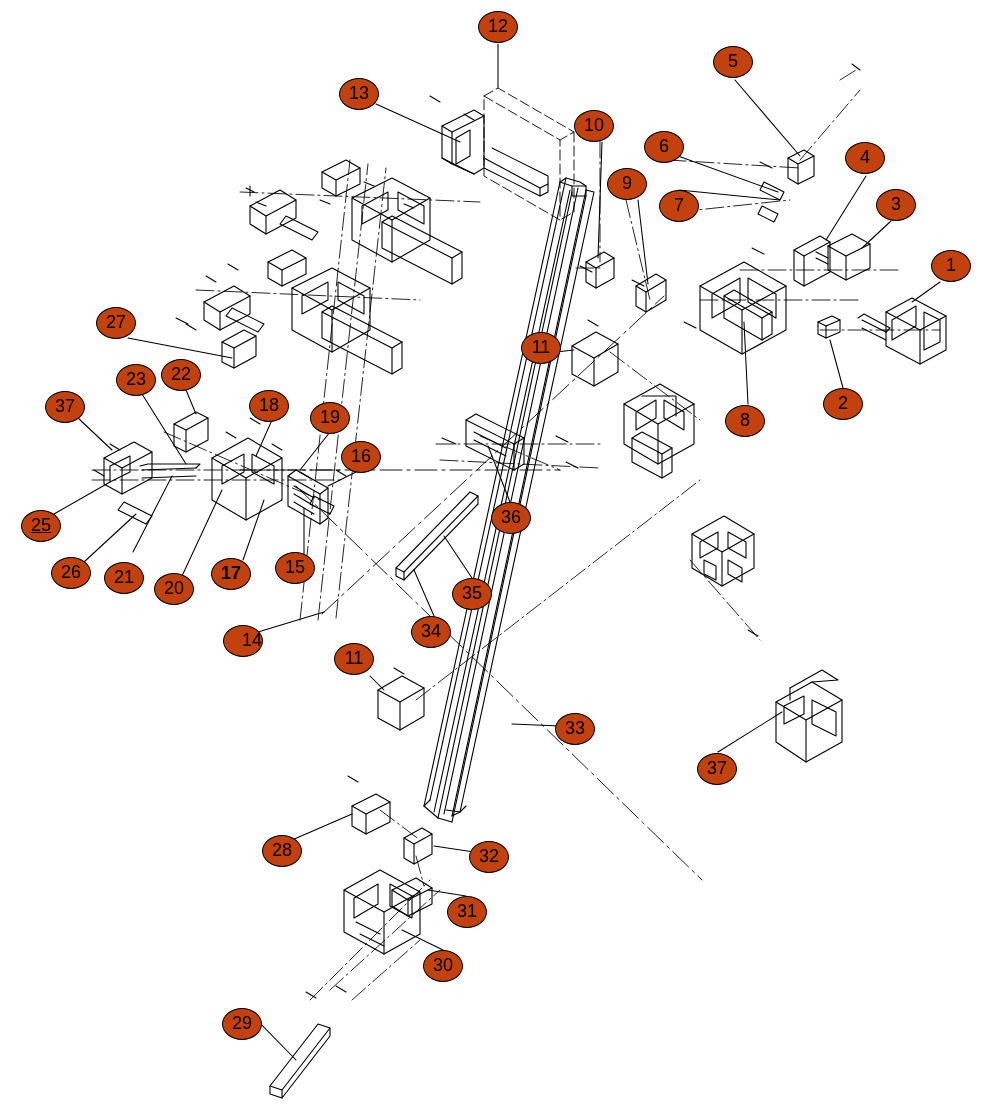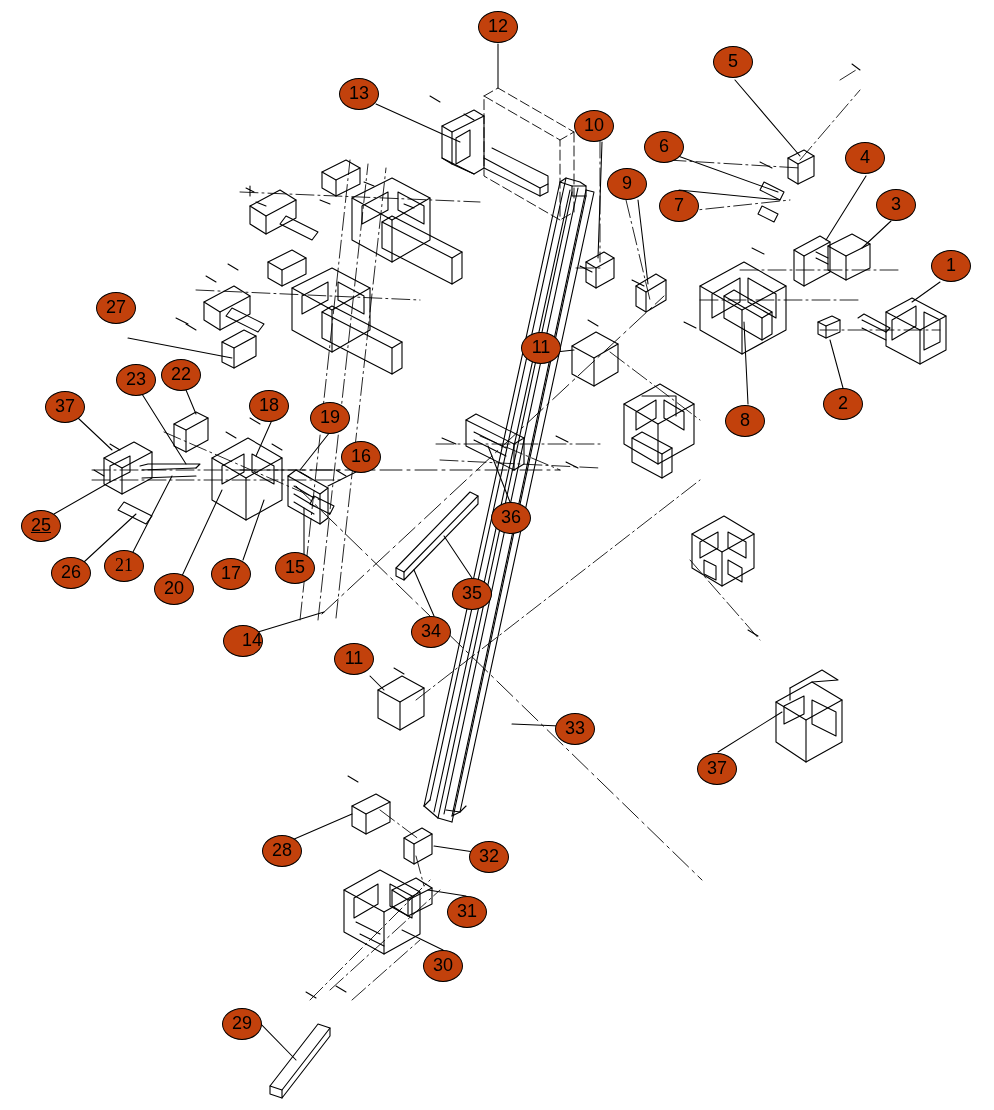--- a/index.html
+++ b/index.html
@@ -429,31 +429,31 @@
     <div class="balloon" style="left:679px; top:206px;">7</div>
     <div class="balloon" style="left:745px; top:421px;">8</div>
     <div class="balloon" style="left:627px; top:184px;">9</div>
     <div class="balloon" style="left:594px; top:126px;">10</div>
     <div class="balloon" style="left:541px; top:348px;">11</div>
     <div class="balloon" style="left:498px; top:27px;">12</div>
     <div class="balloon" style="left:359px; top:94px;">13</div>
     <div class="balloon" style="left:243px; top:641px;text-align:right;">14</div>
     <div class="balloon" style="left:295px; top:568px;">15</div>
     <div class="balloon" style="left:361px; top:457px;">16</div>
-    <div class="balloon" style="left:231px; top:574px;">17</div>
+    <div class="balloon" style="left:231px; top:574px;font-weight:bold;">17</div>
     <div class="balloon" style="left:269px; top:406px;">18</div>
     <div class="balloon" style="left:330px; top:418px;">19</div>
     <div class="balloon" style="left:174px; top:589px;">20</div>
-    <div class="balloon" style="left:124px; top:566px;font-family:Liberation Serif, serif;">21</div>
+    <div class="balloon" style="left:124px; top:578px;">21</div>
     <div class="balloon" style="left:181px; top:375px;">22</div>
     <div class="balloon" style="left:136px; top:380px;">23</div>
     <div class="balloon" style="left:65px; top:407px;">37</div>
     <div class="balloon" style="left:41px; top:526px;text-decoration:underline;">25</div>
     <div class="balloon" style="left:71px; top:573px;">26</div>
-    <div class="balloon" style="left:116px; top:308px;">27</div>
+    <div class="balloon" style="left:116px; top:323px;">27</div>
     <div class="balloon" style="left:282px; top:851px;">28</div>
     <div class="balloon" style="left:242px; top:1024px;">29</div>
     <div class="balloon" style="left:443px; top:966px;">30</div>
     <div class="balloon" style="left:467px; top:912px;">31</div>
     <div class="balloon" style="left:489px; top:857px;">32</div>
     <div class="balloon" style="left:575px; top:729px;">33</div>
     <div class="balloon" style="left:431px; top:632px;">34</div>
     <div class="balloon" style="left:472px; top:594px;">35</div>
     <div class="balloon" style="left:511px; top:518px;">36</div>
     <div class="balloon" style="left:717px; top:769px;">37</div>

